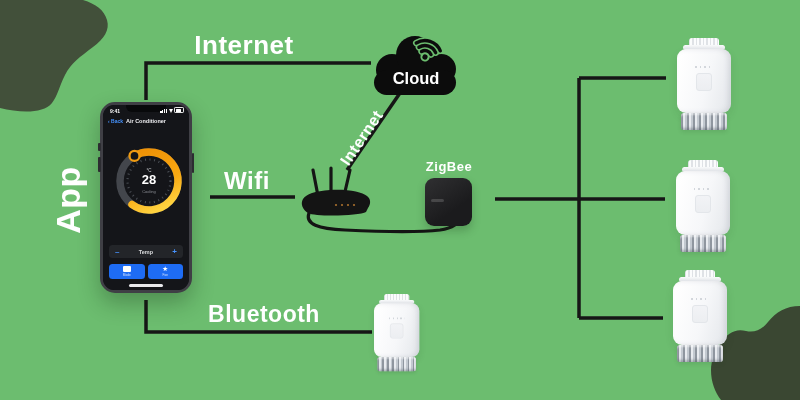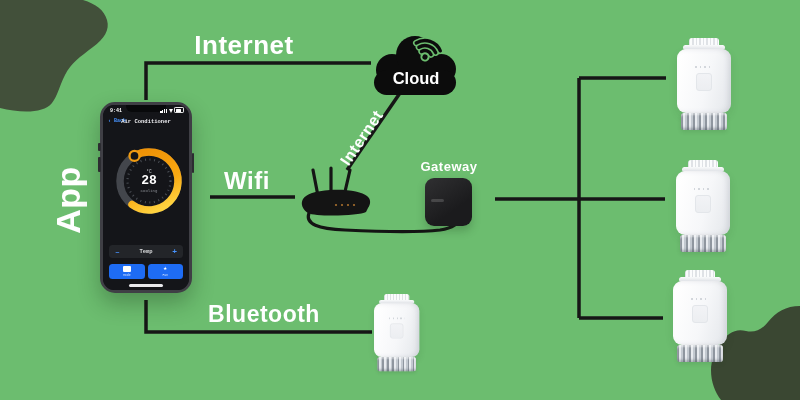--- a/index.html
+++ b/index.html
@@ -27,21 +27,21 @@
     position:absolute; left:425px; top:178px; width:47px; height:48px;
     border-radius:9px; background:linear-gradient(145deg,#303032,#1b1b1d 65%);
     box-shadow:0 5px 9px rgba(25,55,25,.25);
   }
   .gateway-logo{position:absolute; left:6px; top:21px; width:13px; height:3px;
     background:rgba(255,255,255,.16); border-radius:1.5px;}
   
   .phone{
     position:absolute; left:100px; top:102px; width:92px; height:191px;
     box-sizing:border-box; border:3px solid #3f3f45; border-radius:15px;
-    background:#131418; box-shadow:0 10px 22px rgba(20,45,20,.32);font-family:Liberation Mono, monospace;
+    background:#131418; box-shadow:0 10px 22px rgba(20,45,20,.32);
   }
   .phone .screen{position:absolute; inset:0; border-radius:11px; overflow:hidden; background:#141519;}
   .notch{position:absolute; left:50%; top:0; transform:translateX(-50%);
     width:40px; height:6.5px; background:#08090b; border-radius:0 0 6px 6px;}
   .p-time{position:absolute; left:7px; top:2.5px; font-size:5px; font-weight:700; color:#fff;}
   .p-status{position:absolute; right:5px; top:3px; display:flex; align-items:flex-end; gap:1.5px; height:5px;}
   .sig{display:flex; align-items:flex-end; gap:.6px;}
   .sig i{display:block; width:1.2px; background:#fff;}
   .wifi-g{width:0;height:0;border-left:2.6px solid transparent;border-right:2.6px solid transparent;border-top:4.2px solid #fff;}
   .batt{width:8px; height:4px; border:.8px solid rgba(255,255,255,.9); border-radius:1.2px; position:relative;}
@@ -150,21 +150,21 @@
         <circle cx="0" cy="0" r="2.6" fill="#0c0c0c"></circle>
       </g>
     </g>
   </svg>
 
   <div class="lbl lbl-app">App</div>
   <div class="lbl lbl-internet-top">Internet</div>
   <div class="lbl lbl-internet-diag">Internet</div>
   <div class="lbl lbl-bluetooth">Bluetooth</div>
   <div class="lbl lbl-wifi">Wifi</div>
-  <div class="lbl lbl-gateway">Gateway</div>
+  <div class="lbl lbl-gateway">ZigBee</div>
 
   <div class="gateway">
     <div class="gateway-logo"></div>
   </div>
 
   <div class="phone">
     <div class="side-nub" style="left:-5px; top:38px; height:8px;"></div>
     <div class="side-nub" style="left:-5px; top:52px; height:15px;"></div>
     <div class="side-nub" style="right:-5px; top:48px; height:20px;"></div>
     <div class="screen">

